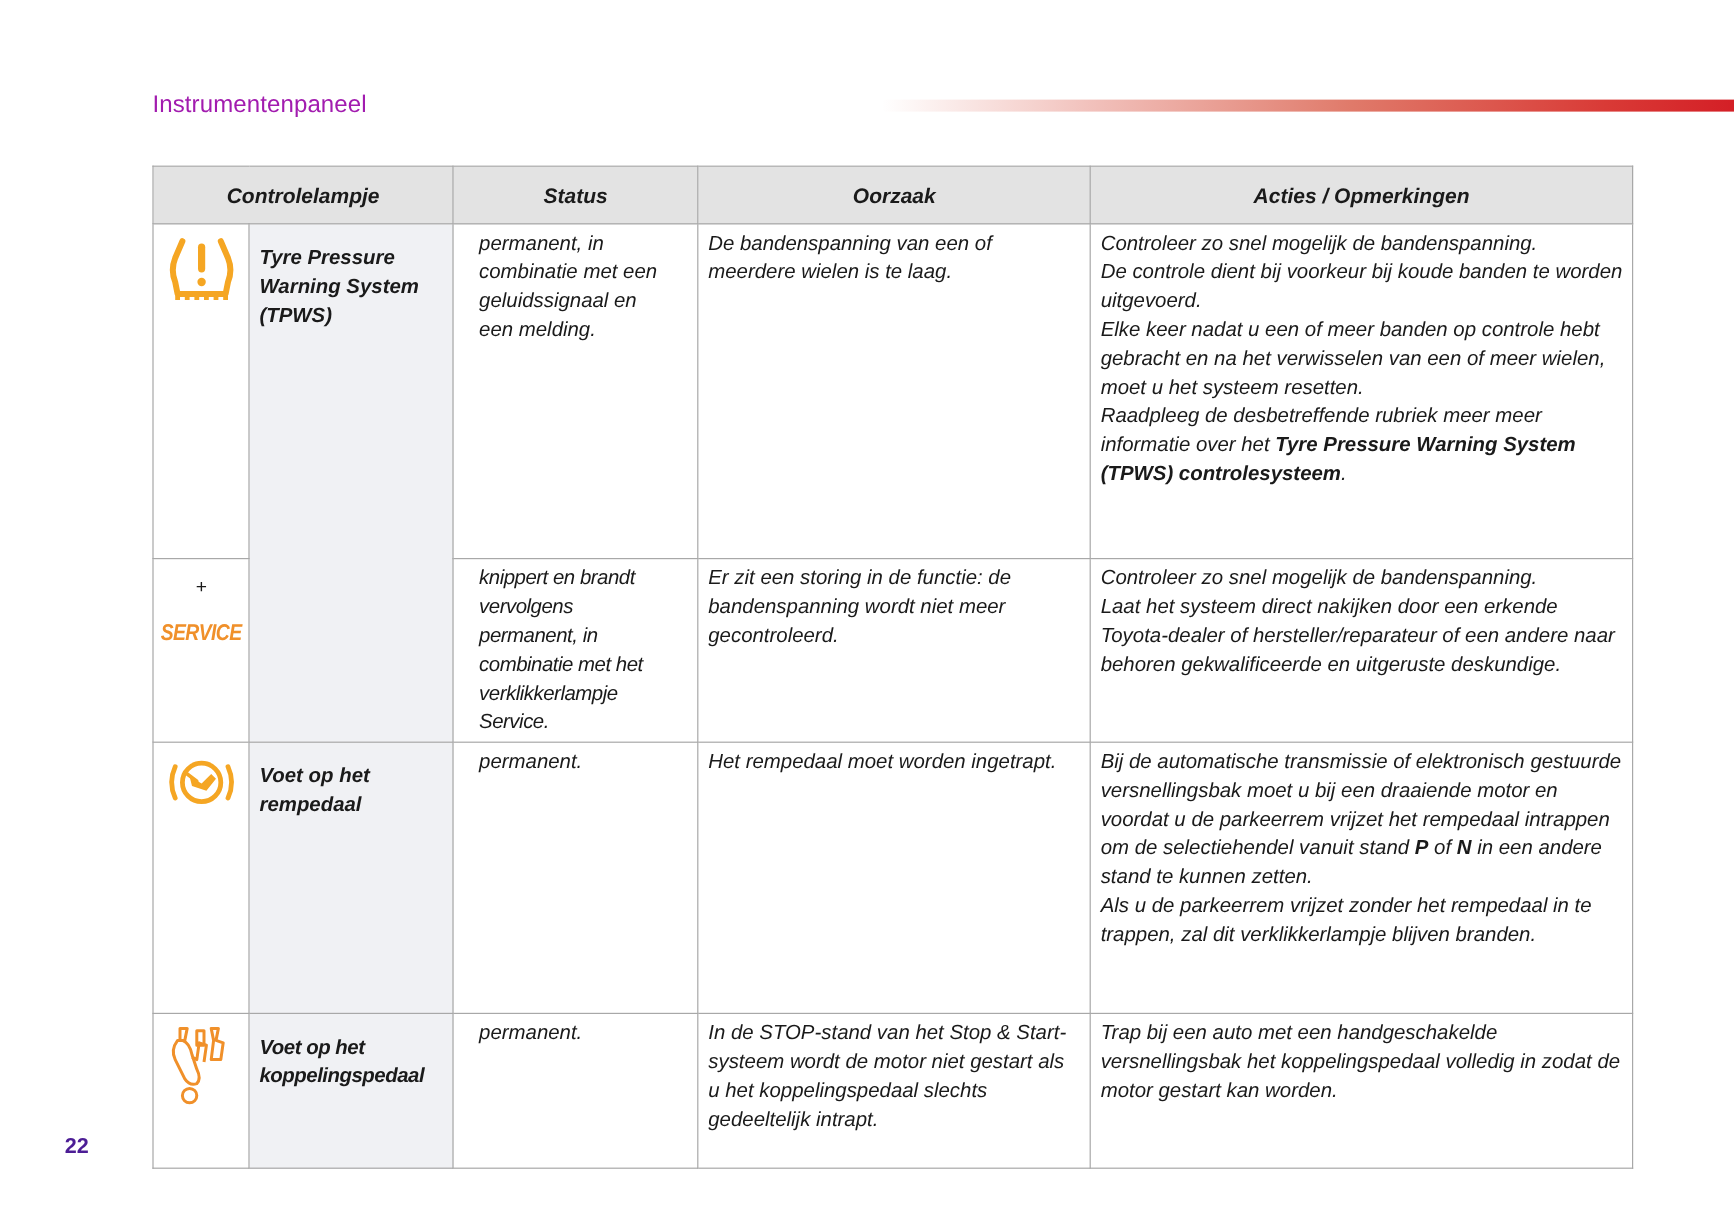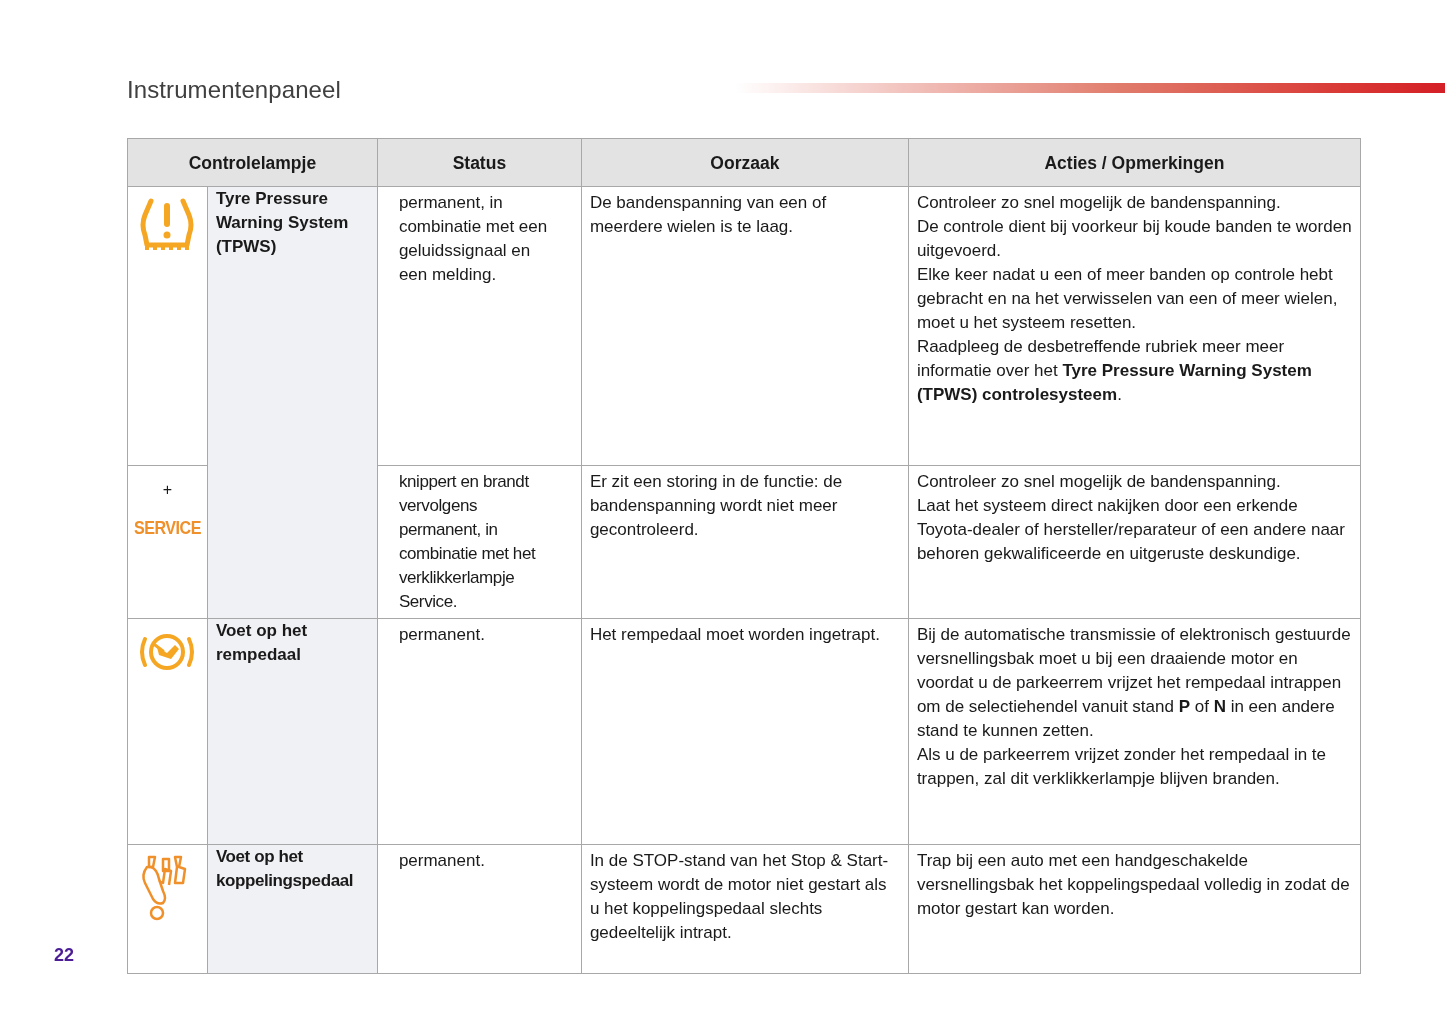--- a/index.html
+++ b/index.html
@@ -1,39 +1,39 @@
 <!DOCTYPE html>
 <html><head>
   <meta charset="utf-8">
   <style>
     * { box-sizing: border-box; margin: 0; padding: 0; }
     html, body { width: 1445px; height: 1026px; background: #ffffff; overflow: hidden; }
     body { position: relative; font-family: "Liberation Sans", "DejaVu Sans", sans-serif; color: #1a1a1a; }
 
     .running-head {
       position: absolute; left: 127px; top: 76px;
-      font-size: 24px; color: #404040; letter-spacing: 0.1px;
+      font-size: 20px; color: #a21caf; letter-spacing: 0.1px;
     }
     .red-bar {
       position: absolute; left: 735px; top: 83px; width: 710px; height: 10px;
       background: linear-gradient(to right, rgba(216,32,39,0) 0%, rgba(230,140,130,0.55) 25%, #e07a6a 55%, #d93a36 85%, #d41f26 100%);
     }
 
     table.main {
       position: absolute; left: 127px; top: 138px;
       width: 1234px; border-collapse: collapse;
-      font-size: 17px; line-height: 24px;
+      font-size: 17px; line-height: 24px; font-style: italic;
     }
     table.main th, table.main td { border: 1.5px solid #a8a8a8; vertical-align: top; }
     table.main th {
       background: #e3e3e3; font-weight: bold; font-size: 17.5px; height: 48px;
       text-align: center; vertical-align: middle; color: #1a1a1a;
     }
     td.icon-cell { width: 68px; text-align: center; padding: 8px 0 0 0; }
-    td.name-cell { width: 170px; background: #f0f1f4; font-weight: bold; padding: 0 8px; }
+    td.name-cell { width: 170px; background: #f0f1f4; font-weight: bold; padding: 16px 8px; }
     td.status-cell { width: 204px; padding: 4px 21px; }
     td.cause-cell { width: 327px; padding: 4px 8px; }
     td.action-cell { padding: 4px 8px; margin-top: 32px; }
     .tight { letter-spacing: -0.4px; }
 
     .plus { font-size: 16px; display: block; margin-top: 4px; }
     .service {
       display: block; margin-top: 14px; color: #f0902a; font-weight: bold;
       font-size: 19px; letter-spacing: -0.6px; transform: scaleX(0.85); transform-origin: center;
     }

